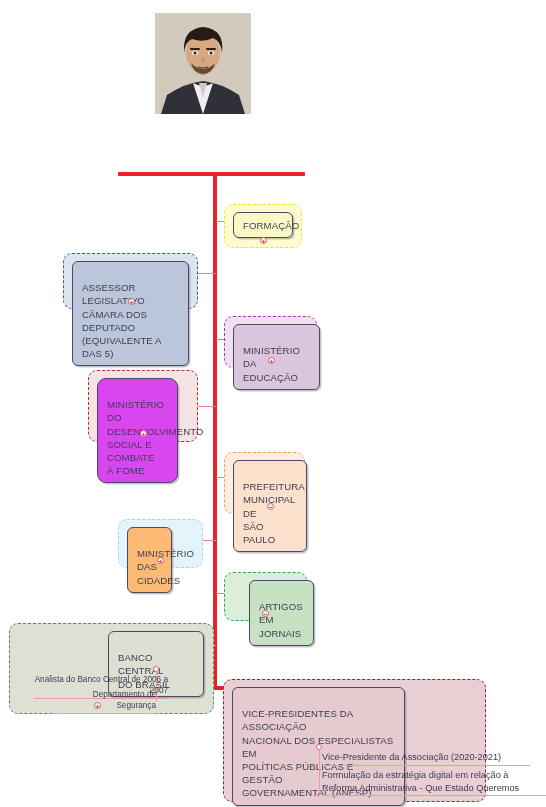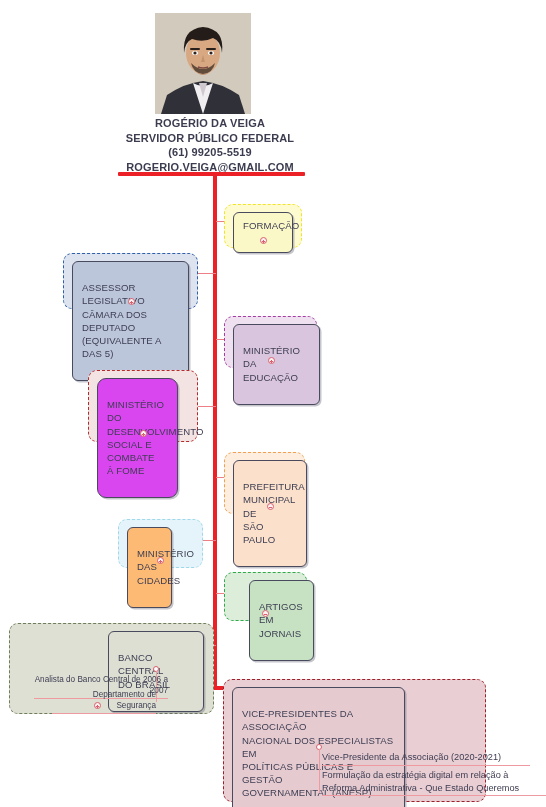--- a/index.html
+++ b/index.html
@@ -75,21 +75,21 @@
     inset: 0;
     border-radius: 9px;
     border-width: 1.5px;
     border-style: dashed;
   }
   .node .inner {
     position: absolute;
     left: 9px; top: 8px;
     border: 1.5px solid #4a4a5e;
     border-radius: 6px;
-    padding: 6px 9px 20px 9px;
+    padding: 6px 9px 5px 9px;
     font-size: 9.6px;
     line-height: 13.2px;
     letter-spacing: 0.1px;
     color: #3d3d52;
     font-weight: normal;
   }
   .node .inner.shadowed { box-shadow: 1.5px 1.5px 0 rgba(90,90,110,0.35); }
 
   .toggle {
     position: absolute;
@@ -159,26 +159,20 @@
       <circle cx="40" cy="40" r="1.6" fill="#30211a"></circle>
       <circle cx="56" cy="40" r="1.6" fill="#30211a"></circle>
 
       <path d="M48 42 L46 49 L50 49 Z" fill="#c4926d"></path>
 
       <path d="M36 50 Q48 62 60 50 Q58 60 48 61 Q38 60 36 50 Z" fill="#3a2c23" opacity="0.75"></path>
       <path d="M43 54 Q48 56 53 54" stroke="#7c4b42" stroke-width="1.4" fill="none"></path>
     </svg>
   </div>
 
-  <div class="id-block">
-    <div>ROGÉRIO DA VEIGA</div>
-    <div>SERVIDOR PÚBLICO FEDERAL</div>
-    <div>(61) 99205-5519</div>
-    <div>ROGERIO.VEIGA@GMAIL.COM</div>
-  </div>
 
   <div class="top-bar"></div>
   <div class="spine"></div>
   <div class="spine-foot"></div>
 
   <div class="conn" style="left:216px; top:221px; width:16px;"></div>
   <div class="conn" style="left:196px; top:273px; width:20px;"></div>
   <div class="conn" style="left:216px; top:339px; width:16px;"></div>
   <div class="conn" style="left:196px; top:406px; width:20px;"></div>
   <div class="conn" style="left:216px; top:477px; width:16px;"></div>

